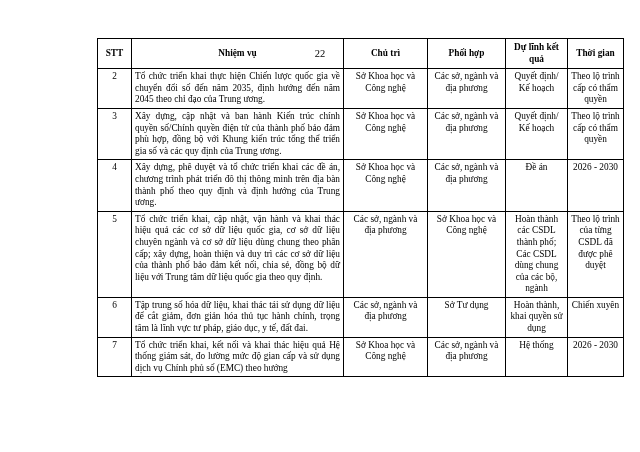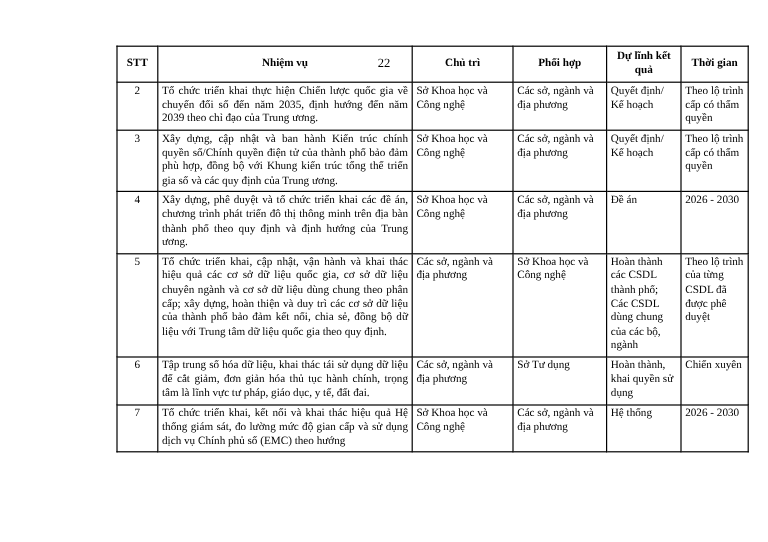--- a/index.html
+++ b/index.html
@@ -71,20 +71,21 @@
   td.stt {
     text-align: center;
     vertical-align: top;
   }
   td.task {
     text-align: justify;
     text-align-last: left;
     hyphens: none;
   }
   td.ctr {
+    text-align: center;
   }
 </style>
 </head>
 <body>
 
 <div class="page">
 
   <div class="page-number">22</div>
 
   <div class="table-wrap">
@@ -103,21 +104,21 @@
           <th>Nhiệm vụ</th>
           <th>Chủ trì</th>
           <th>Phối hợp</th>
           <th>Dự lĩnh kết quả</th>
           <th>Thời gian</th>
         </tr>
       </thead>
       <tbody>
         <tr>
           <td class="stt">2</td>
-          <td class="task">Tổ chức triển khai thực hiện Chiến lược quốc gia về chuyển đổi số đến năm 2035, định hướng đến năm 2039 theo chỉ đạo của Trung ương.</td>
+          <td class="task">Tổ chức triển khai thực hiện Chiến lược quốc gia về chuyển đổi số đến năm 2035, định hướng đến năm 2045 theo chỉ đạo của Trung ương.</td>
           <td class="ctr">Sở Khoa học và Công nghệ</td>
           <td class="ctr">Các sở, ngành và địa phương</td>
           <td class="ctr">Quyết định/ Kế hoạch</td>
           <td class="ctr">Theo lộ trình cấp có thẩm quyền</td>
         </tr>
         <tr>
           <td class="stt">3</td>
           <td class="task">Xây dựng, cập nhật và ban hành Kiến trúc chính quyền số/Chính quyền điện tử của thành phố bảo đảm phù hợp, đồng bộ với Khung kiến trúc tổng thể triển gia số và các quy định của Trung ương.</td>
           <td class="ctr">Sở Khoa học và Công nghệ</td>
           <td class="ctr">Các sở, ngành và địa phương</td>

